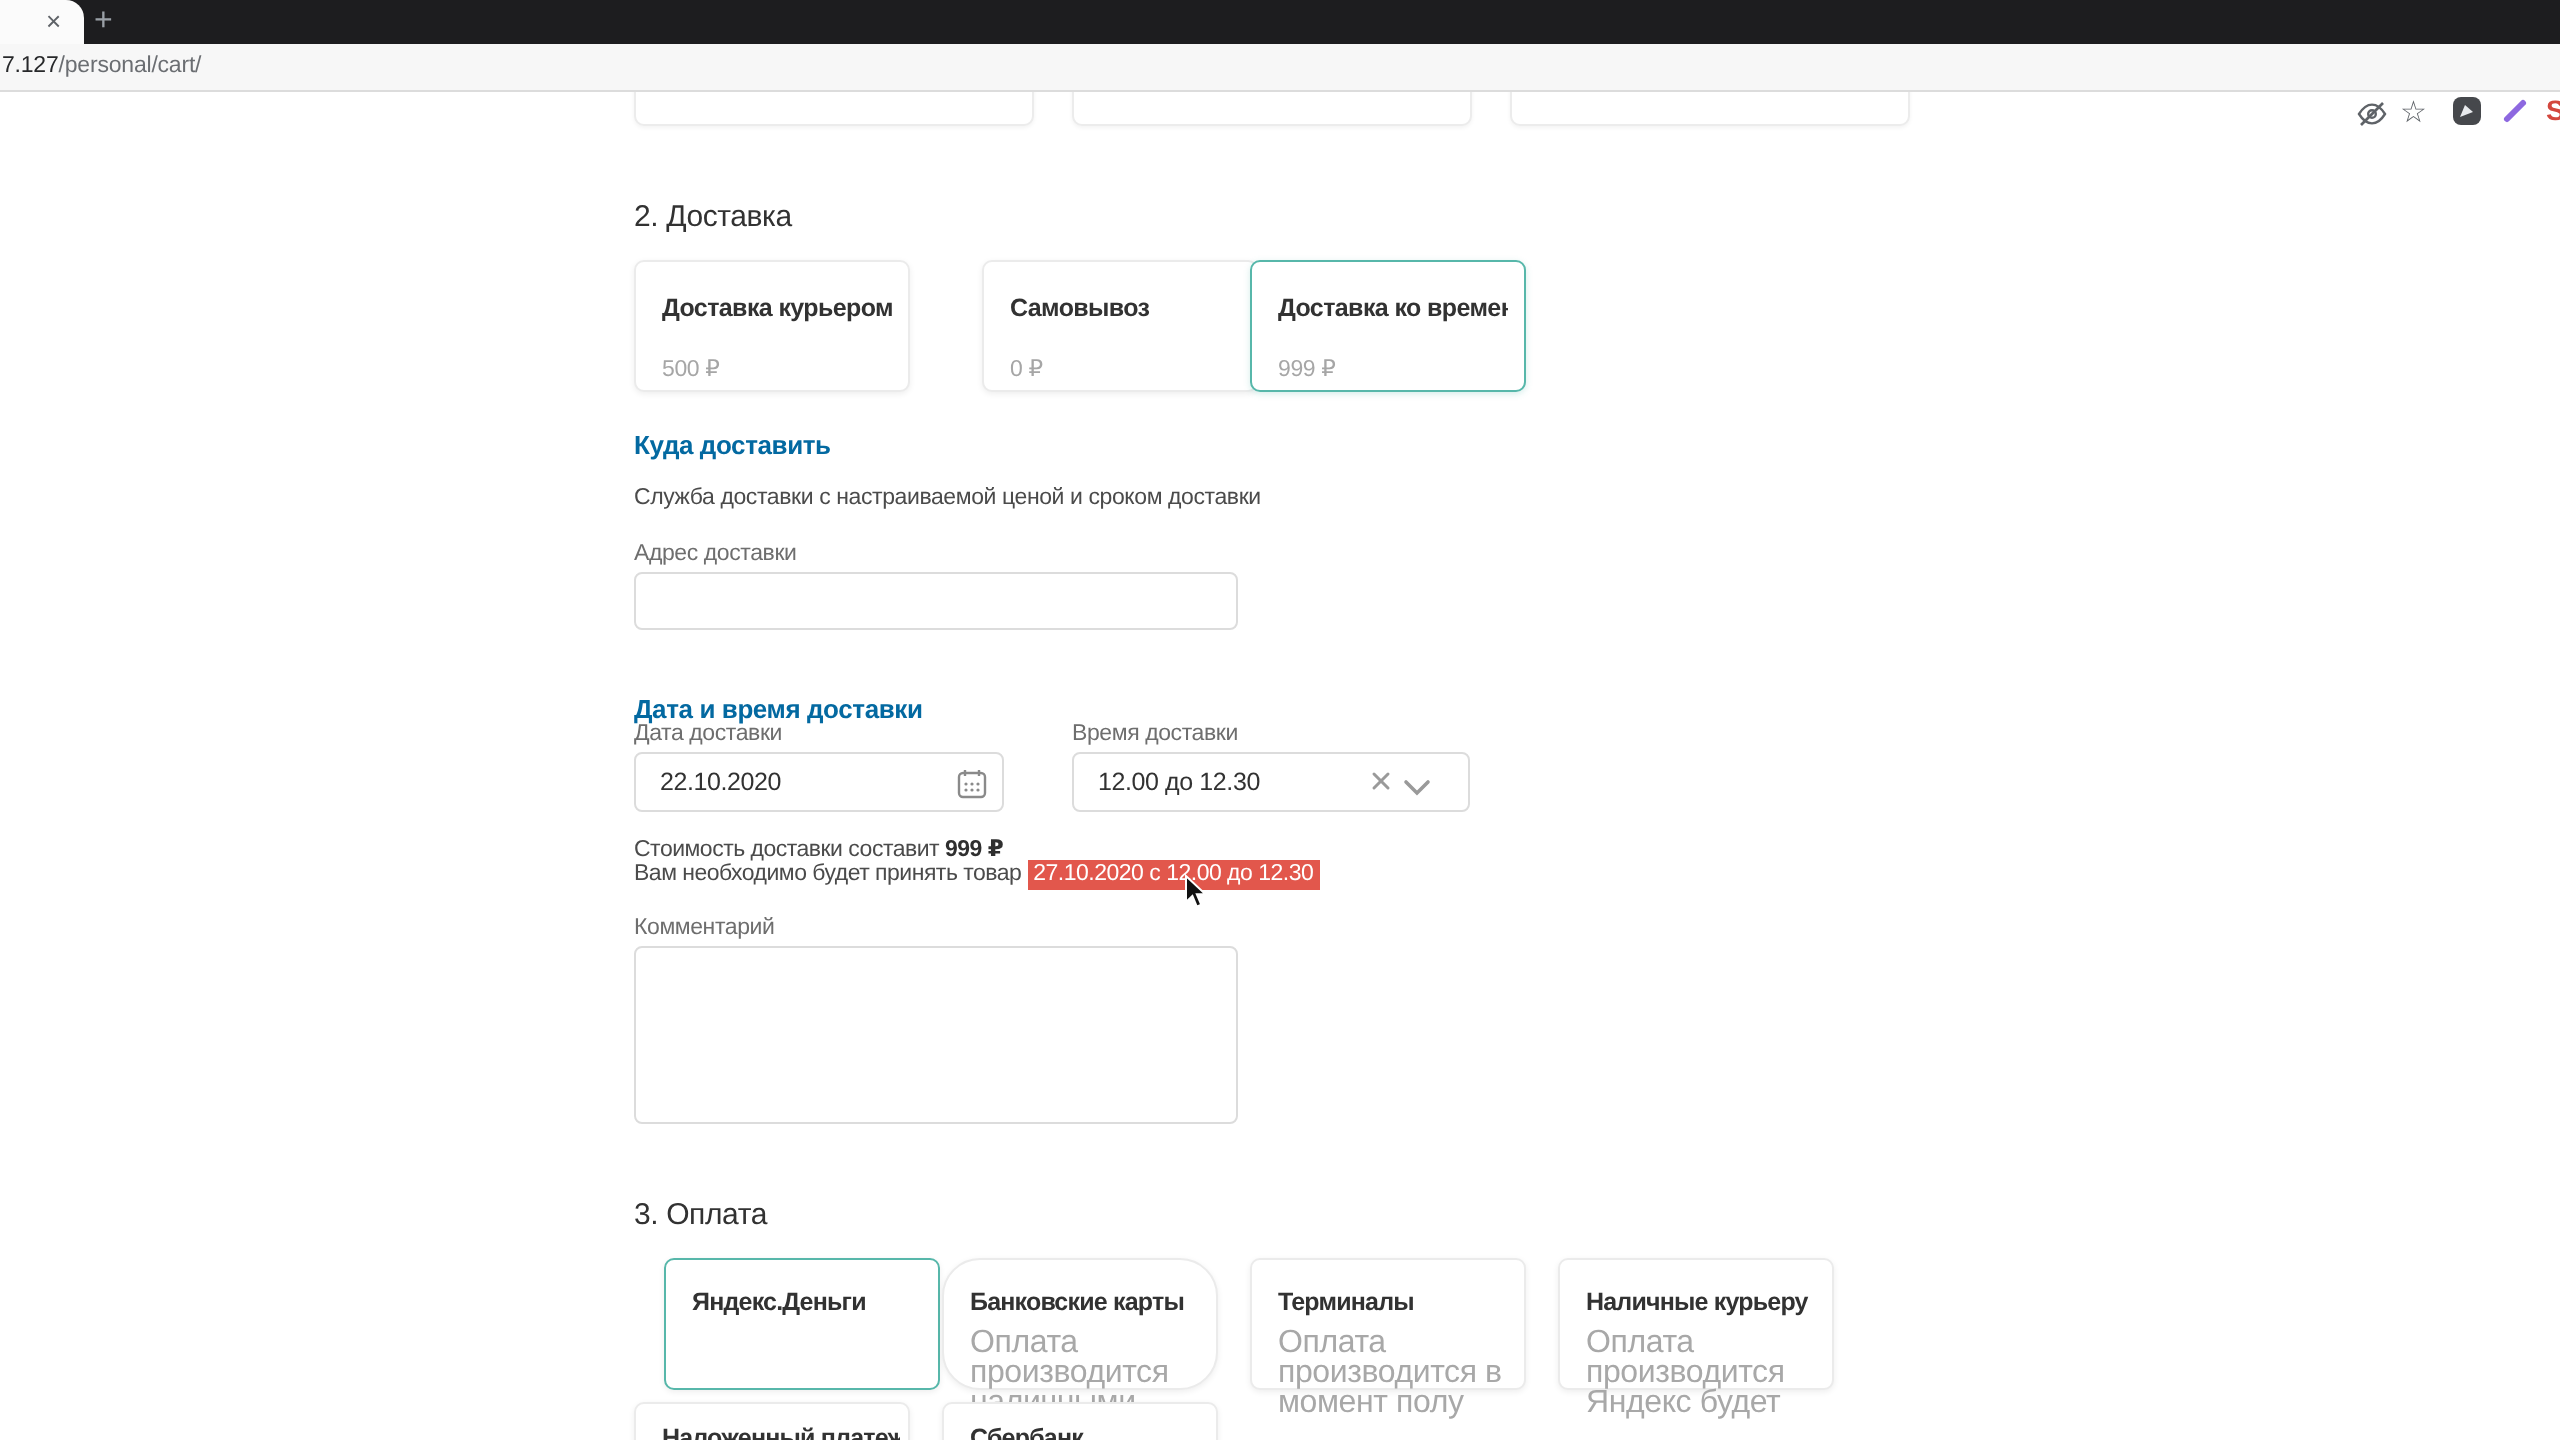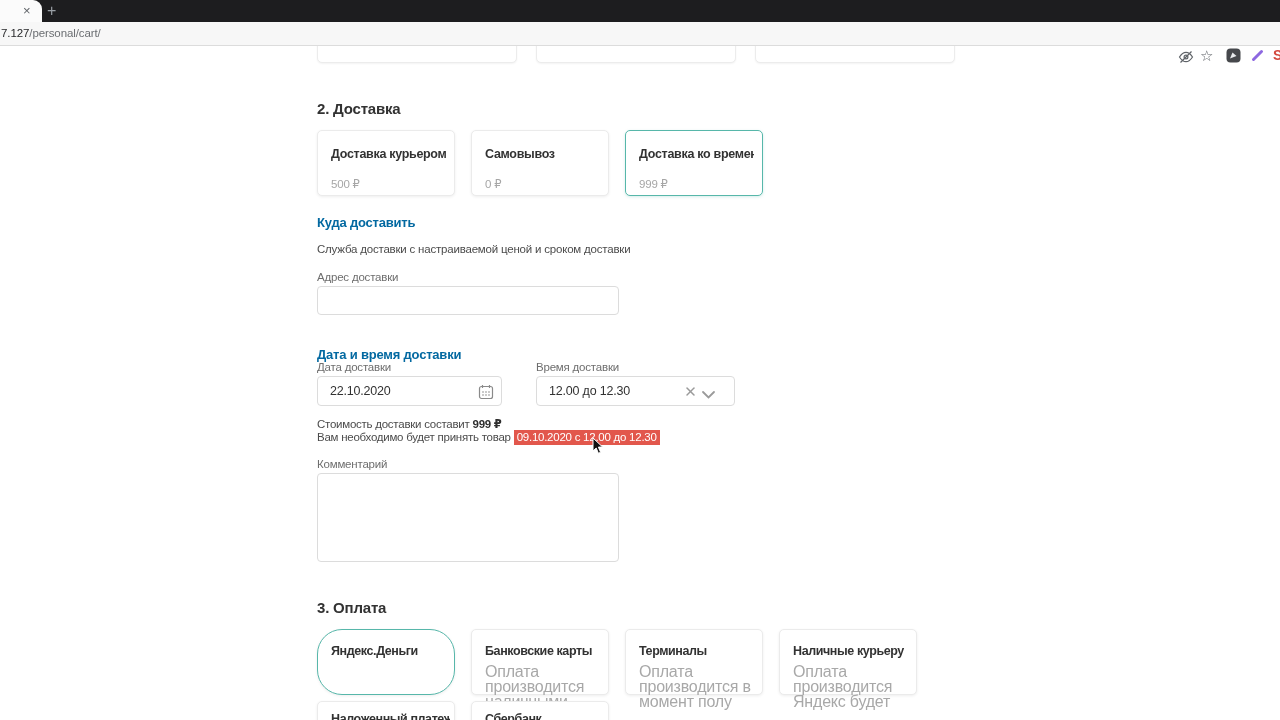--- a/index.html
+++ b/index.html
@@ -12,21 +12,21 @@
   .tab-close{left:23px;top:3px;font-size:13px;color:#5f6368;line-height:16px;cursor:default;}
   .newtab{left:47px;top:1px;font-size:16px;color:#9aa0a6;line-height:20px;}
   .urlbar{left:0;top:22px;width:1280px;height:23px;background:#f7f7f7;border-bottom:1px solid #dcdcdc;z-index:19;}
   .urltext{left:1px;top:4px;font-size:11.5px;line-height:15px;letter-spacing:-0.1px;}
   .urltext .dom{color:#27282a;}
   .urltext .path{color:#6b6e72;}
   .uicon{position:absolute;top:3px;width:16px;height:16px;}
   
   .topcard{top:26px;height:37px;width:200px;background:#fff;border:1px solid #ececec;
            border-radius:5px;box-shadow:0 1px 2px rgba(0,0,0,.05);box-sizing:border-box;z-index:1;}
-  .h2{font-size:15px;font-weight:bold;color:#323232;letter-spacing:-0.2px;}
+  .h2{font-size:15px;font-weight:normal;color:#323232;letter-spacing:-0.2px;}
   .h3{font-size:13px;font-weight:bold;color:#0369a1;letter-spacing:-0.2px;}
   .note{font-size:11.5px;color:#4b4b4b;letter-spacing:-0.2px;}
   .lbl{font-size:11.5px;color:#6e6e6e;letter-spacing:-0.2px;}
   .card{width:138px;height:66px;background:#fff;border:1px solid #ebebeb;border-radius:5px;
         box-shadow:0 1px 3px rgba(0,0,0,.07);box-sizing:border-box;cursor:pointer;}
   .card.sel{border:1px solid #57b7aa;box-shadow:0 1px 3px rgba(87,183,170,.25);}
   .card .ttl{position:absolute;left:13px;top:16px;right:8px;font-size:12.5px;font-weight:bold;color:#323232;letter-spacing:-0.3px;white-space:nowrap;overflow:hidden;}
   .card .sub{position:absolute;left:13px;top:46px;font-size:11.5px;color:#a6a6a6;letter-spacing:-0.2px;}
   .pcard{width:138px;height:66px;background:#fff;border:1px solid #ebebeb;border-radius:5px;
          box-shadow:0 1px 3px rgba(0,0,0,.07);box-sizing:border-box;cursor:pointer;}
@@ -81,21 +81,21 @@
   </div>
   <div class="abs" style="left:1273px;top:25px;font-size:14px;font-weight:bold;color:#d3473d;">S</div>
 </div>
 
 <div class="abs h2" style="left:317px;top:100px;">2. Доставка</div>
 
 <div class="abs card" style="left:317px;top:130px;">
   <span class="ttl">Доставка курьером</span>
   <span class="sub">500 ₽</span>
 </div>
-<div class="abs card" style="left:471px;top:130px;">
+<div class="abs card" style="left:491px;top:130px;">
   <span class="ttl">Самовывоз</span>
   <span class="sub">0 ₽</span>
 </div>
 <div class="abs card sel" style="left:625px;top:130px;">
   <span class="ttl">Доставка ко времени</span>
   <span class="sub">999 ₽</span>
 </div>
 
 <div class="abs h3" style="left:317px;top:215px;">Куда доставить</div>
 <div class="abs note" style="left:317px;top:243px;">Служба доставки с настраиваемой ценой и сроком доставки</div>
@@ -138,32 +138,32 @@
     </svg>
   </span>
 </div>
 
 <div class="abs costline" style="left:317px;top:417px;">
   <span>Стоимость доставки составит</span>
   <b>999 ₽</b>
 </div>
 <div class="abs costline" style="left:317px;top:431px;">
   <span>Вам необходимо будет принять товар</span>
-  <span class="hl">09.10.2020 с 12.00 до 12.30</span>
+  <span class="hl">27.10.2020 с 12.00 до 12.30</span>
 </div>
 
 <div class="abs lbl" style="left:317px;top:458px;">Комментарий</div>
 <textarea class="abs input" style="left: 317px; top: 473px; width: 302px; height: 89px;"></textarea>
 
 <div class="abs h2" style="left:317px;top:599px;">3. Оплата</div>
 
-<div class="abs pcard sel" style="left:317px;top:629px;border-radius:25px;">
+<div class="abs pcard sel" style="left:332px;top:629px;">
   <span class="ttl">Яндекс.Деньги</span>
 </div>
-<div class="abs pcard" style="left:471px;top:629px;">
+<div class="abs pcard" style="left:471px;top:629px;border-radius:19px;">
   <span class="ttl">Банковские карты</span>
   <span class="sub">Оплата производится наличными ден</span>
 </div>
 <div class="abs pcard" style="left:625px;top:629px;">
   <span class="ttl">Терминалы</span>
   <span class="sub">Оплата производится в момент полу</span>
 </div>
 <div class="abs pcard" style="left:779px;top:629px;">
   <span class="ttl">Наличные курьеру</span>
   <span class="sub">Оплата производится Яндекс будет</span>

